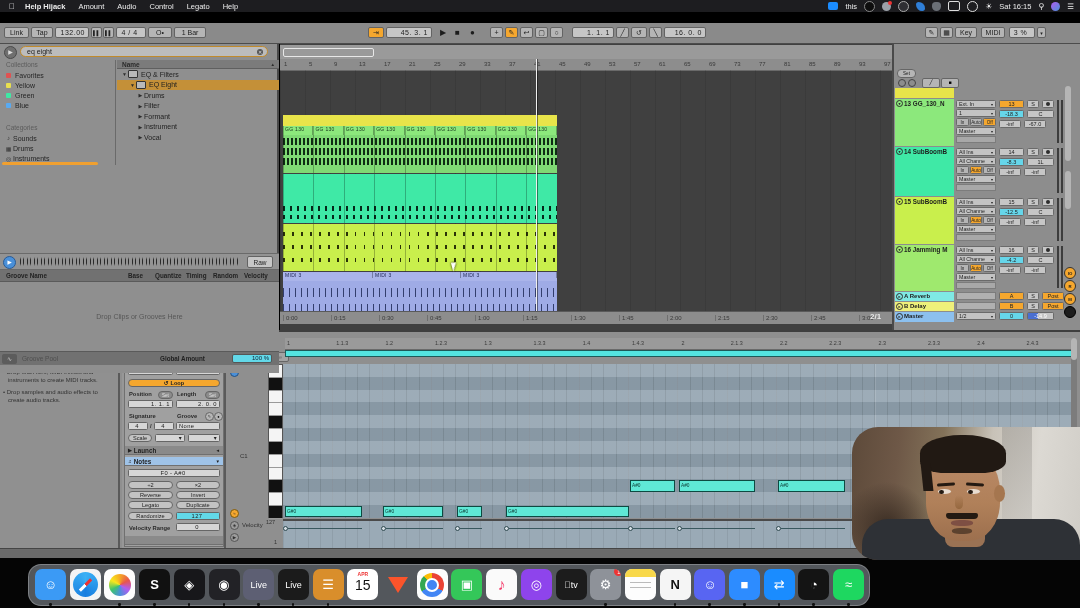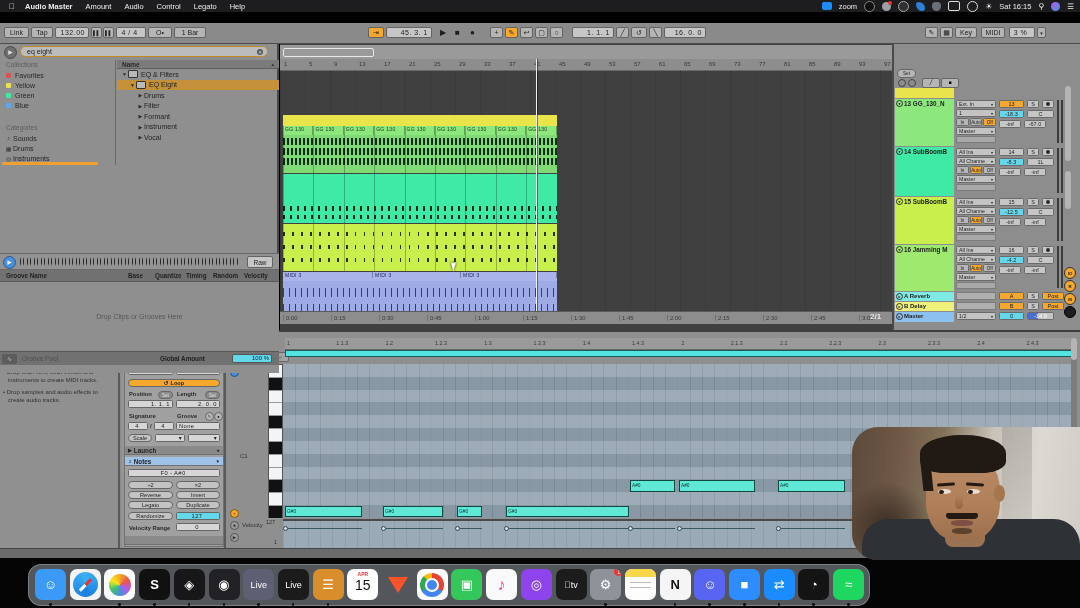--- a/index.html
+++ b/index.html
@@ -155,30 +155,30 @@
      filter:drop-shadow(0 0 1px #000);transform:rotate(-15deg);z-index:70;}
 </style>
 </head>
 <body>
 
 <div class="screen">
 
   <div class="abs menubar">
     <span class="apple"></span>
     <span id="menus" style="display: flex;">
-        <span class="mitem bold">Audio Master</span>
+        <span class="mitem bold">Help Hijack</span>
         <span class="mitem">Amount</span>
         <span class="mitem">Audio</span>
         <span class="mitem">Control</span>
         <span class="mitem">Legato</span>
         <span class="mitem">Help</span>
       </span>
     <div class="mb-right">
       <span class="mb-sq" style="background:#1a8cff"></span>
-      <span class="mb-txt">zoom</span>
+      <span class="mb-txt">this</span>
       <span class="mb-ic" style="background:#0d0d0d;border:1px solid #888"></span>
       <span class="mb-ic" style="background:#9aa0a8">
           <i style="position:absolute;right:-1px;top:-1px;width:4px;height:4px;border-radius:50%;background:#e33"></i>
         </span>
       <span class="mb-ic" style="background:#2f2f33;border:1px solid #aaa"></span>
       <span class="mb-ic" style="background:#2f7fd8;border-radius:30% 70% 30% 70%"></span>
       <span class="mb-ic" style="background:#6a6f76;border-radius:40% 40% 50% 50%"></span>
       <span class="mb-sq" style="background:transparent;border:1px solid #ddd"></span>
       <span class="mb-ic" style="background:transparent;border:1px solid #ddd"></span>
       <span class="mb-txt" style="font-size:8px">☀</span>

